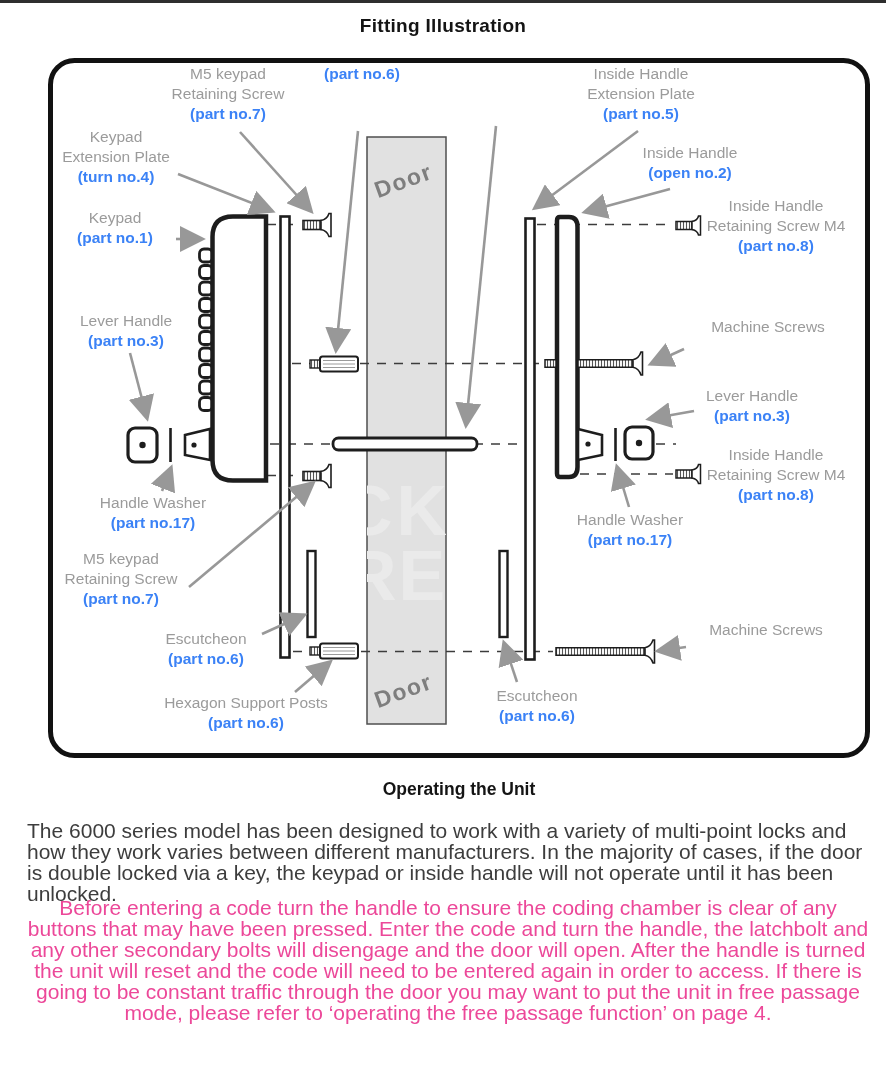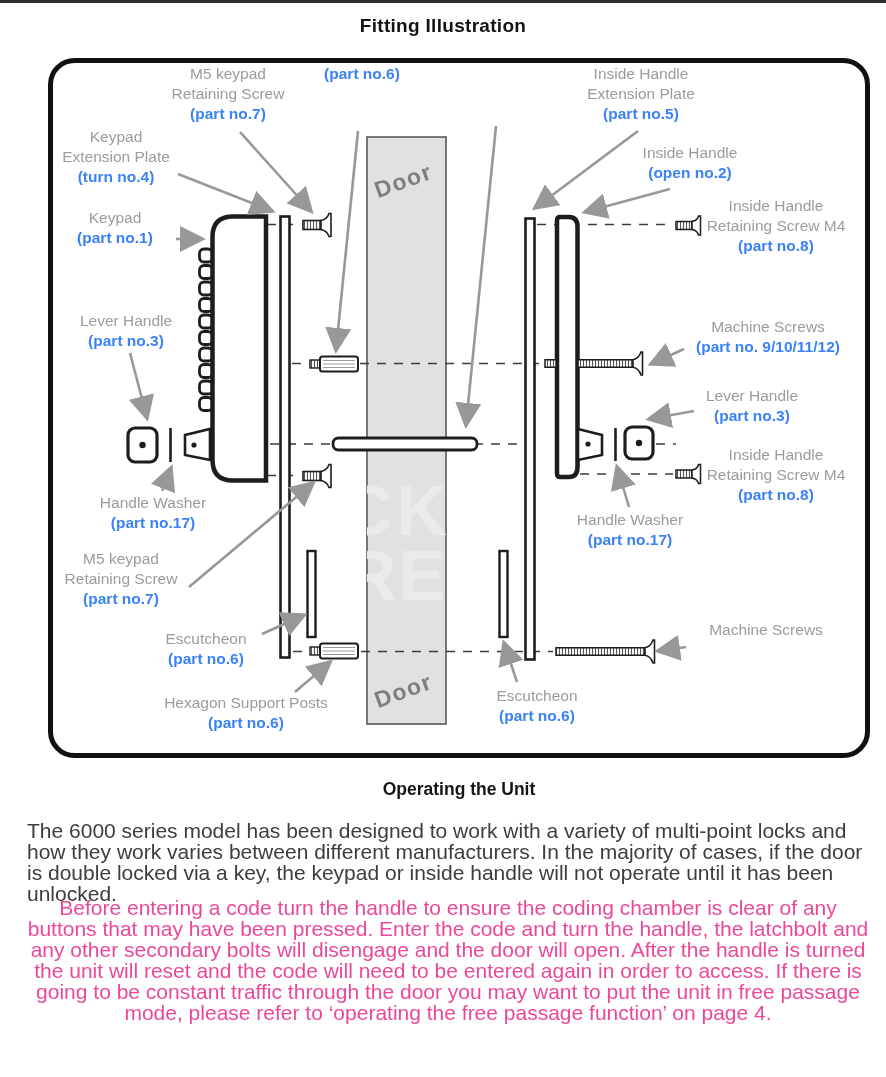--- a/index.html
+++ b/index.html
@@ -193,21 +193,20 @@
     <span class="lname">Inside Handle
 Retaining Screw M4</span>
     <span class="lpart">(part no.8)</span>
   </div>
   <div class="lbl" style="left:51px;top:311px;width:150px">
     <span class="lname">Lever Handle</span>
     <span class="lpart">(part no.3)</span>
   </div>
   <div class="lbl" style="left:663px;top:317px;width:210px">
     <span class="lname">Machine Screws</span>
-    <span class="lpart">(part no. 9/10/11/12)</span>
   </div>
   <div class="lbl" style="left:677px;top:386px;width:150px">
     <span class="lname">Lever Handle</span>
     <span class="lpart">(part no.3)</span>
   </div>
   <div class="lbl" style="left:691px;top:445px;width:170px">
     <span class="lname">Inside Handle
 Retaining Screw M4</span>
     <span class="lpart">(part no.8)</span>
   </div>

